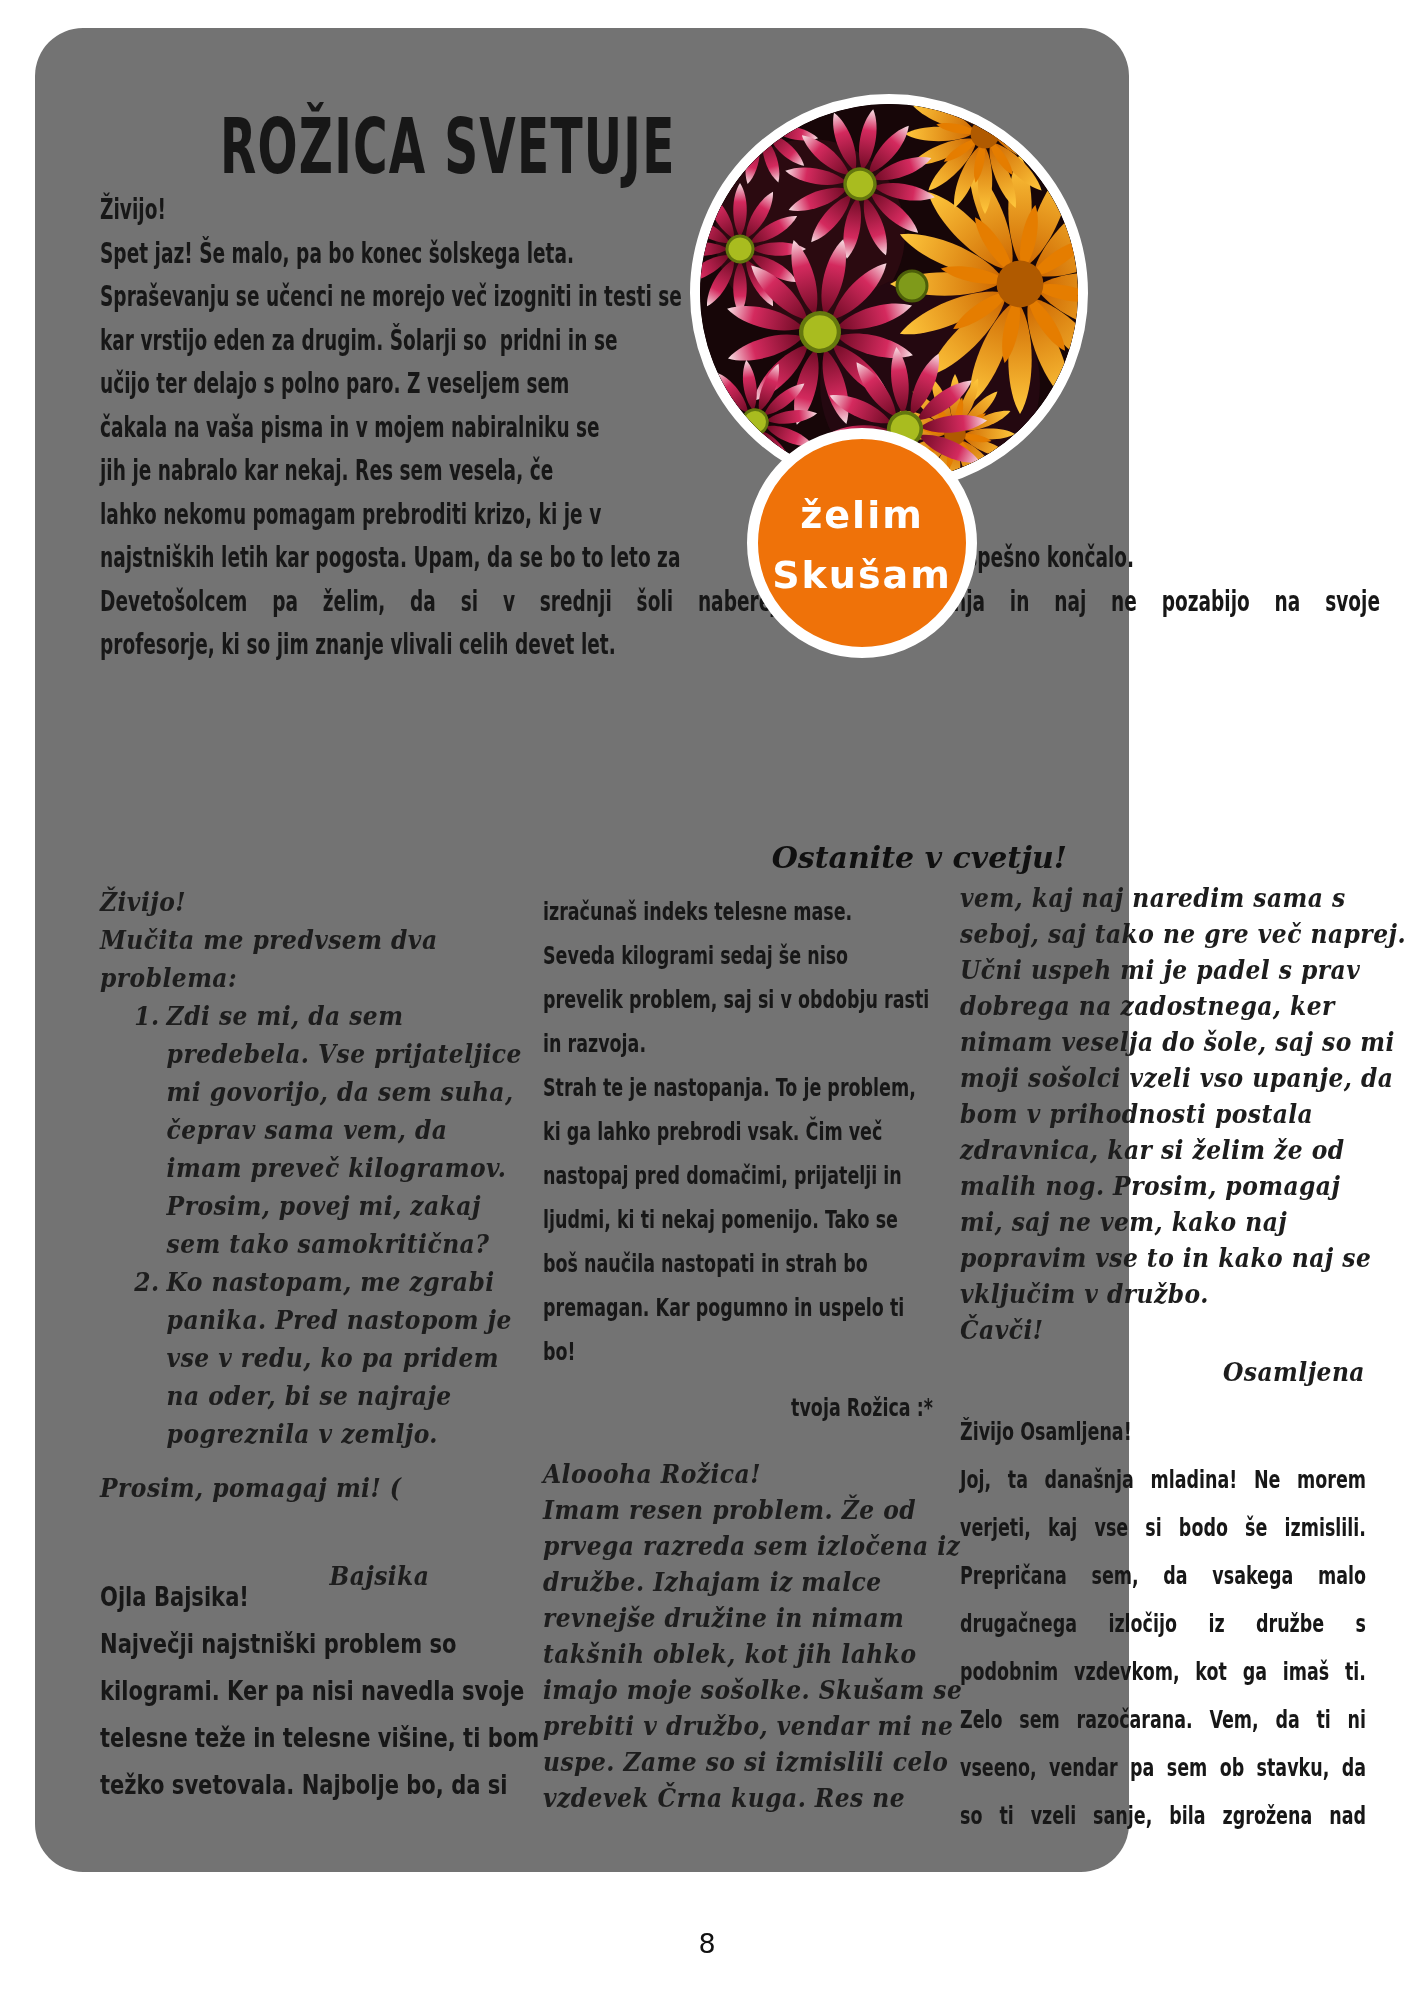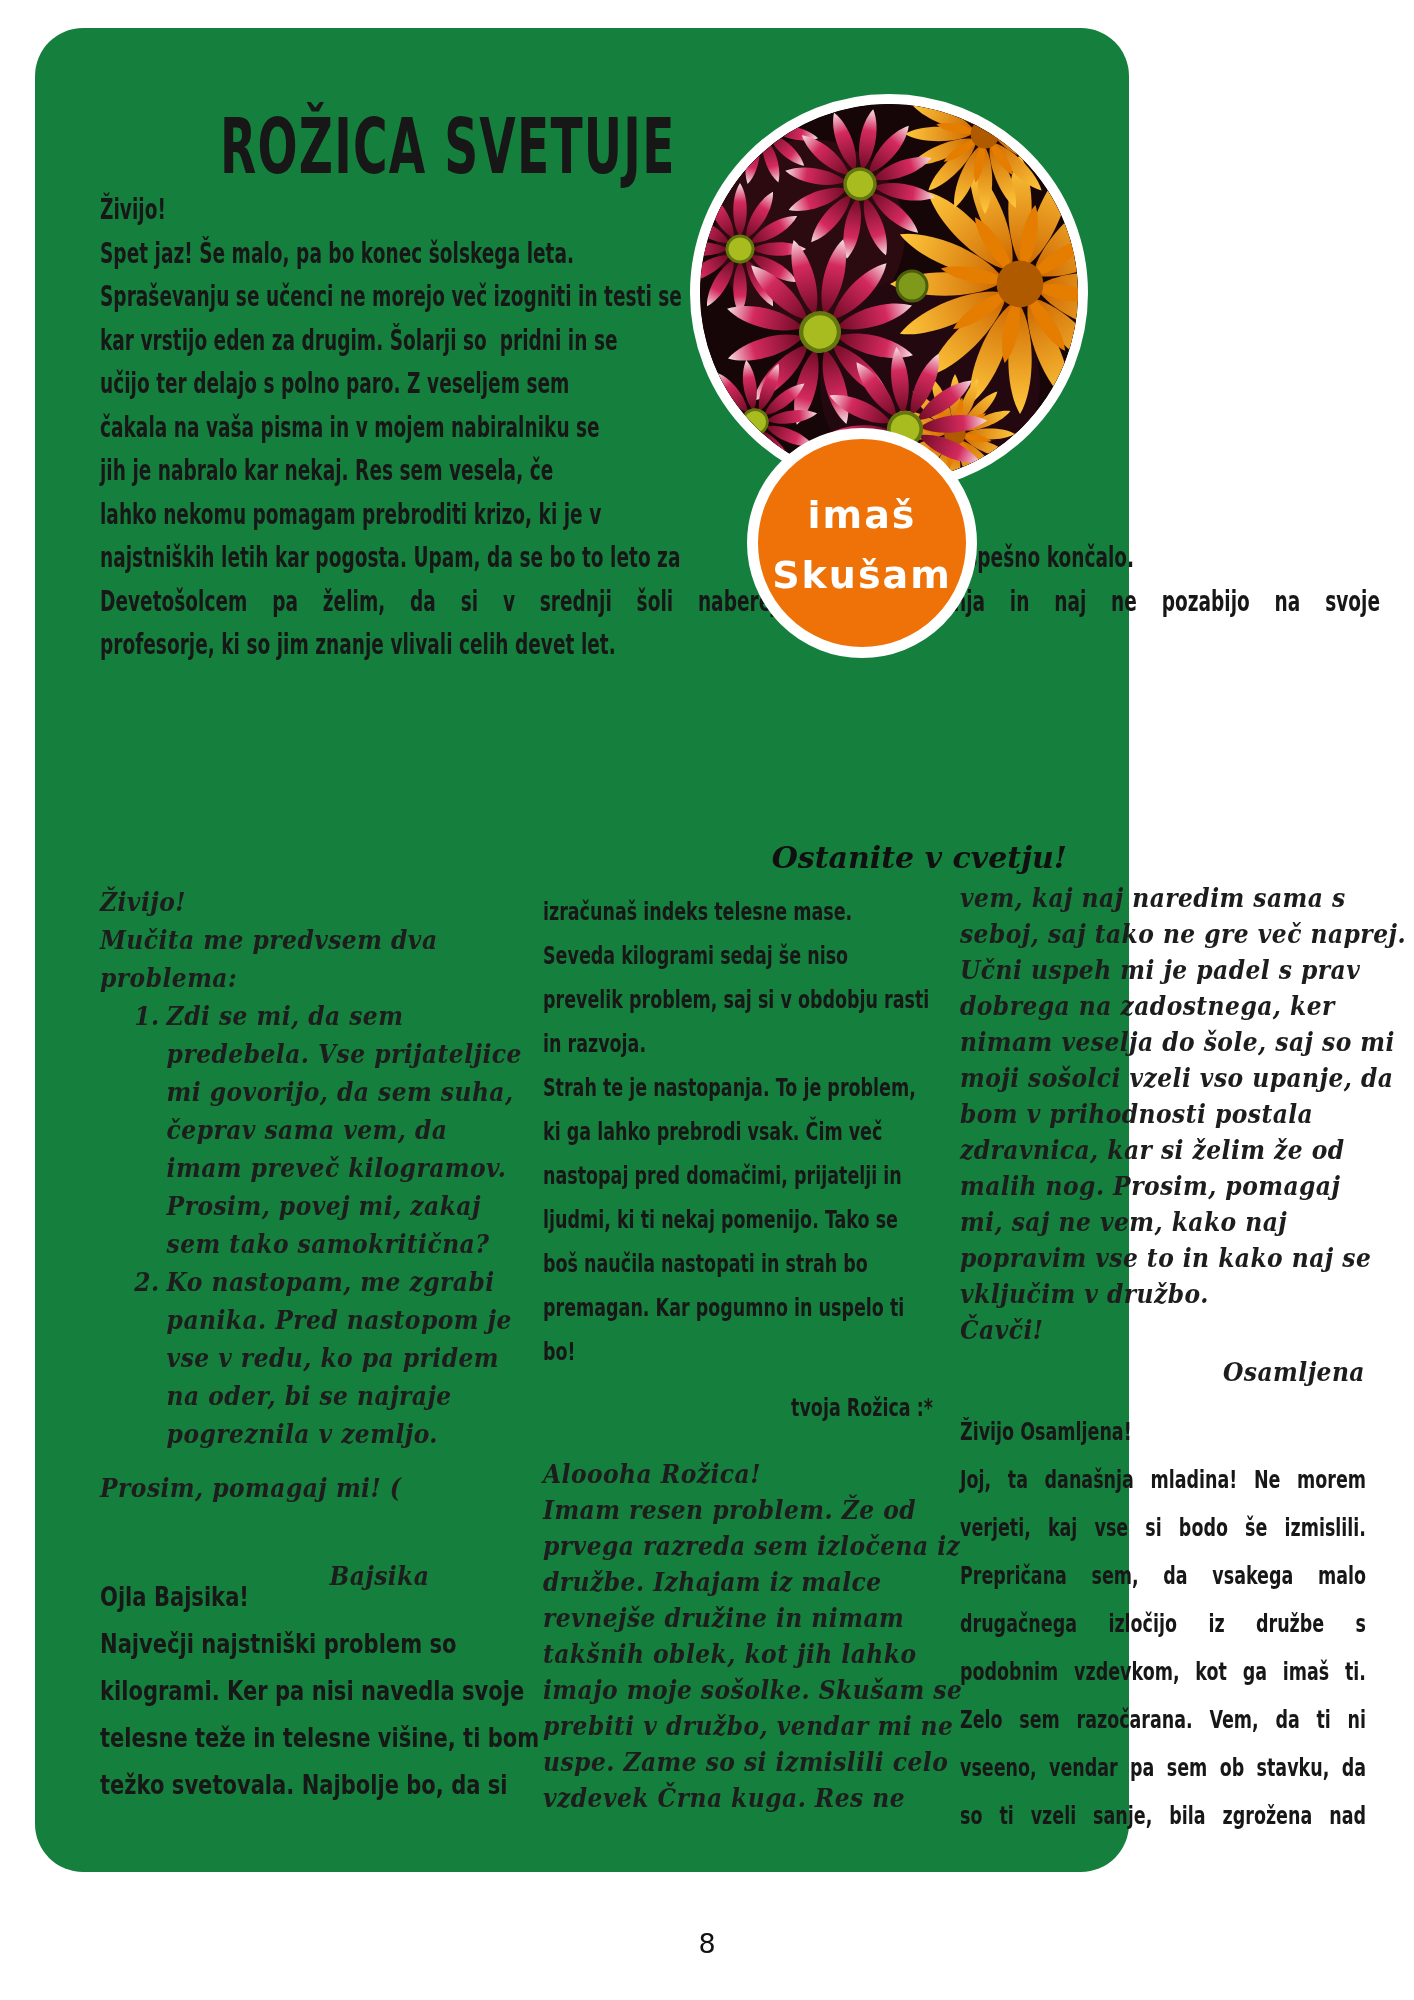--- a/index.html
+++ b/index.html
@@ -1,19 +1,19 @@
 <!DOCTYPE html>
 <html><head>
 <meta charset="utf-8">
 <style>
   html,body{margin:0;padding:0;background:#ffffff;}
   .page{position:relative;width:1414px;height:2000px;background:#ffffff;overflow:hidden;
         font-family:"DejaVu Sans",sans-serif;color:#1c1c1e;}
   .card{position:absolute;left:35px;top:28px;width:1094px;height:1844px;
-        background:#15803d;border-radius:48px;}
+        background:#737373;border-radius:48px;}
   
   .print{font-family:"DejaVu Sans",sans-serif;font-weight:bold;color:#171717;}
   .script{font-family:"DejaVu Serif",serif;font-style:italic;font-weight:bold;
           color:#1d1d1d;letter-spacing:.5px;}
   .ln{white-space:pre;}
   .sx62{transform:scaleX(.62);transform-origin:0 0;}
   .sx64{transform:scaleX(.64);transform-origin:0 0;}
   .sx70{transform:scaleX(.70);transform-origin:0 0;}
   .sx78{transform:scaleX(.78);transform-origin:0 0;}
   .sx90{transform:scaleX(.90);transform-origin:0 0;}
@@ -131,21 +131,21 @@
           <use href="#daisy" transform="translate(160,80) scale(1.15) rotate(-20)"></use>
           <use href="#daisy" transform="translate(40,145) scale(1.0) rotate(30)"></use>
           <use href="#daisy" transform="translate(120,228) scale(1.45) rotate(14)"></use>
           <use href="#daisy" transform="translate(55,318) scale(0.95) rotate(-8)"></use>
           <use href="#daisy" transform="translate(205,325) scale(1.25) rotate(24)"></use>
         </g>
       </svg>
     </div>
 
     <div class="badge">
-      <div class="bl bl1">imaš</div>
+      <div class="bl bl1">želim</div>
       <div class="bl">Skušam</div>
     </div>
 
     <div class="intro print sx64">
       <div>
           <div class="ln">Živijo!</div>
           <div class="ln">Spet jaz! Še malo, pa bo konec šolskega leta.</div>
           <div class="ln">Spraševanju se učenci ne morejo več izogniti in testi se</div>
           <div class="ln">kar vrstijo eden za drugim. Šolarji so  pridni in se</div>
           <div class="ln">učijo ter delajo s polno paro. Z veseljem sem</div>

